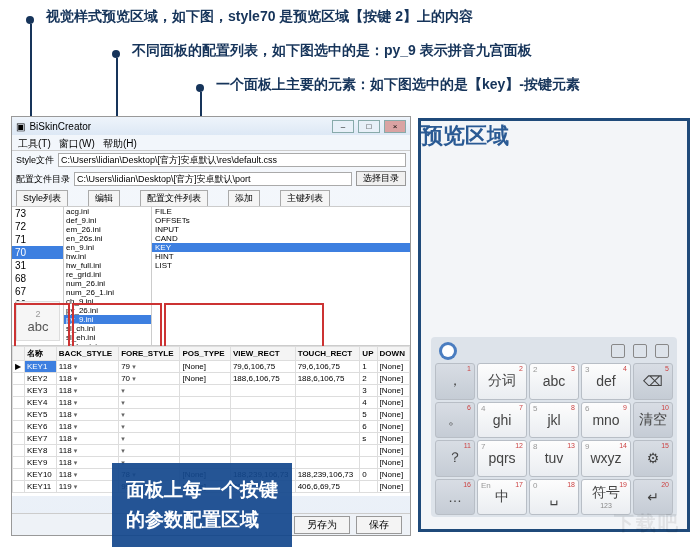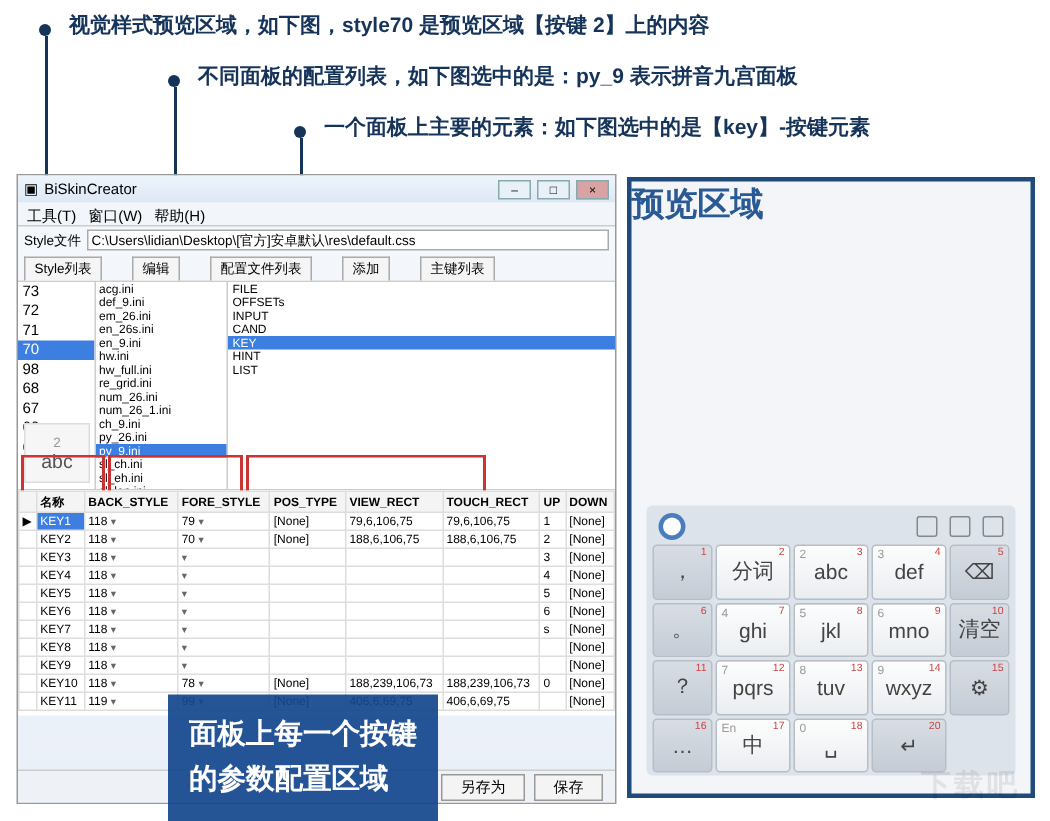--- a/index.html
+++ b/index.html
@@ -82,35 +82,40 @@
   </div>
   <div class="menubar">
     <span>工具(T)</span>
     <span>窗口(W)</span>
     <span>帮助(H)</span>
   </div>
   <div class="pathrow">
     <span>Style文件</span>
     <input value="C:\Users\lidian\Desktop\[官方]安卓默认\res\default.css" style="">
   </div>
+  <div class="pathrow">
+    <span>配置文件目录</span>
+    <input value="C:\Users\lidian\Desktop\[官方]安卓默认\port" style="">
+    <button>选择目录</button>
+  </div>
   <div class="tabrow">
     <span class="tab">Style列表</span>
     <span class="tab">编辑</span>
     <span class="tab">配置文件列表</span>
     <span class="tab">添加</span>
     <span class="tab">主键列表</span>
   </div>
 
   <div class="midpanel">
     <div class="stylelist" id="stylelist">
       <div class="item">73</div>
         <div class="item">72</div>
         <div class="item">71</div>
         <div class="item sel">70</div>
-        <div class="item">98</div>
+        <div class="item">31</div>
         <div class="item">68</div>
         <div class="item">67</div>
         <div class="item">66</div>
         <div class="item">65</div>
         <div class="item">64</div>
     <div class="preview-tile">
         <div class="num">2</div>
         <div class="abc">abc</div>
       </div>
       </div>
@@ -386,20 +391,25 @@
         <div class="kbkey">
           <span class="num">En</span>
           <span class="sup">17</span>
           <span class="sym">中</span>
         </div>
         <div class="kbkey">
           <span class="num">0</span>
           <span class="sup">18</span>
           <span class="sym">␣</span>
         </div>
+        <div class="kbkey">
+          <span class="sup">19</span>
+          <span class="sym">符号</span>
+          <span style="font-size:7px;color:#888">123</span>
+        </div>
         <div class="kbkey dark">
           <span class="sup">20</span>
           <span class="sym">↵</span>
         </div>
       </div>
   </div>
 </div>
 
 <div class="watermark">下载吧</div>
 

